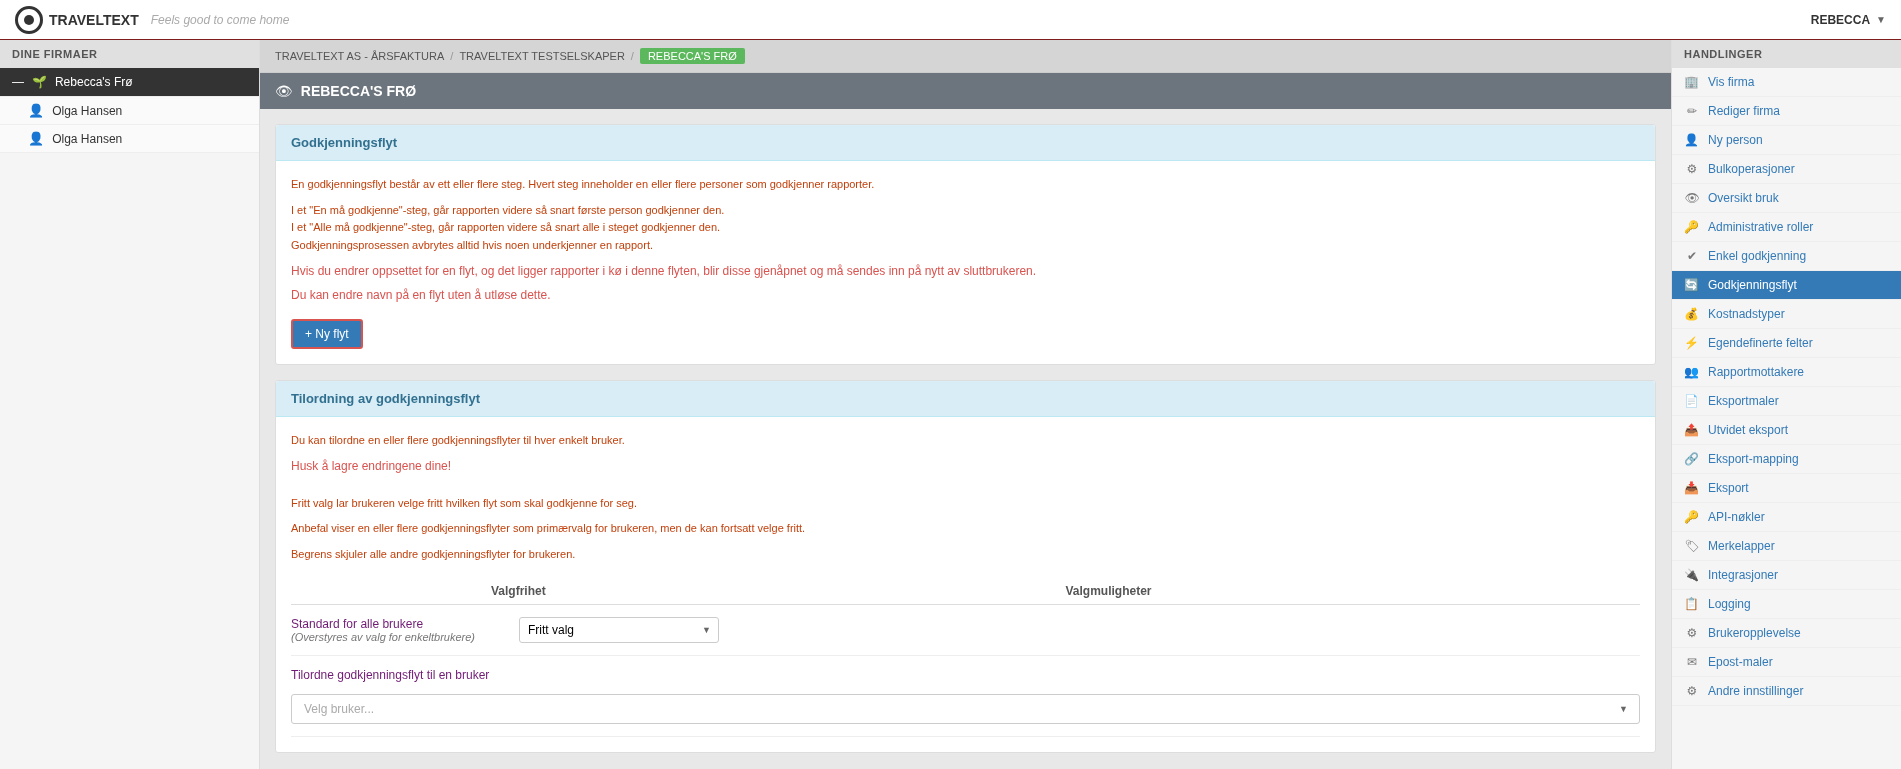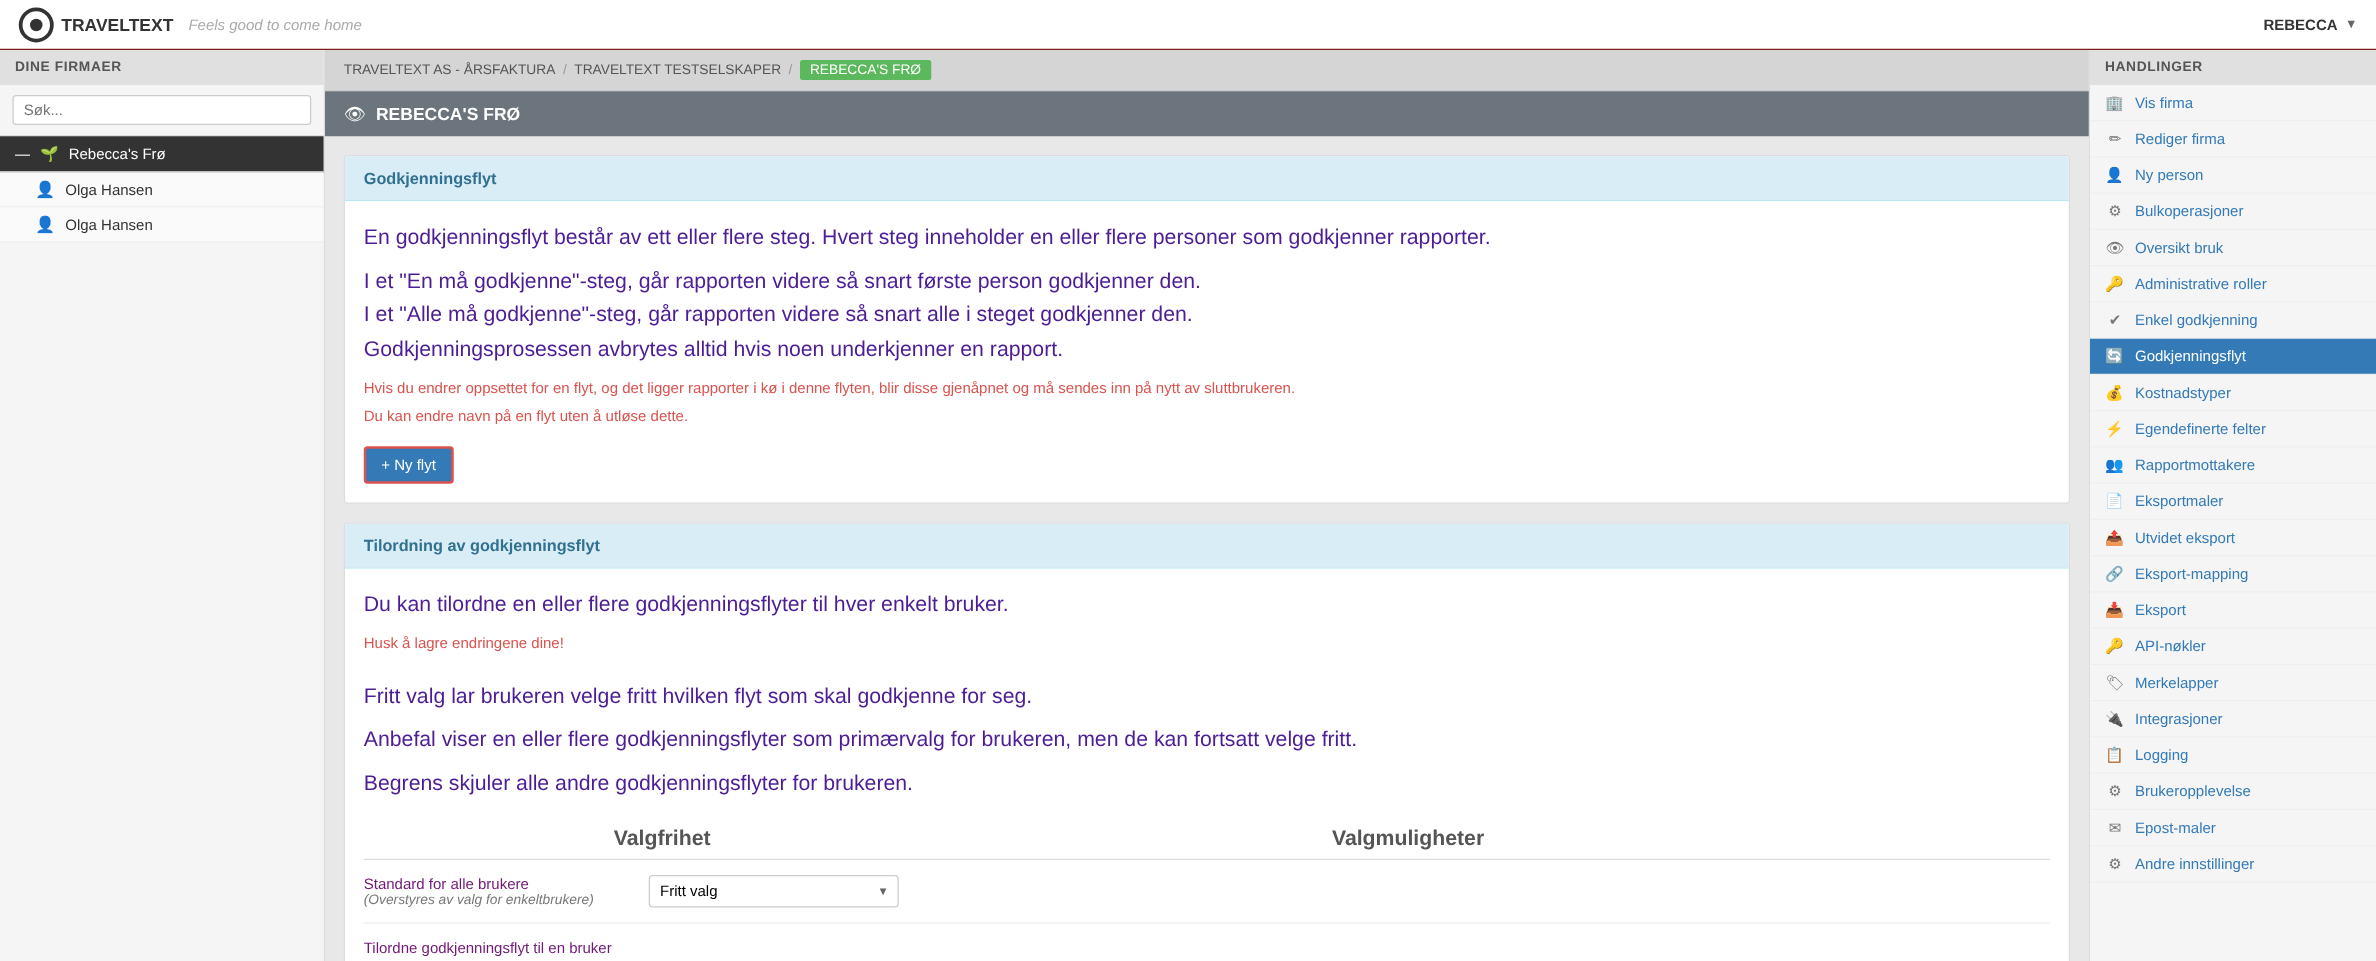--- a/index.html
+++ b/index.html
@@ -145,21 +145,21 @@
       background: #d9edf7;
       border-bottom: 1px solid #bce8f1;
       padding: 10px 15px;
       font-weight: bold;
       font-size: 13px;
       color: #31708f;
       border-radius: 3px 3px 0 0;
     }
     .panel-body { padding: 15px; }
 
-    .info-text { font-size: 17px; color: #4c1d95; line-height: 1.6; margin-bottom: 8px; }
+    .info-text { font-size: 11px; color: #c2410c; line-height: 1.6; margin-bottom: 8px; }
     .info-text-highlight { color: #d9534f; font-size: 12px; line-height: 1.6; margin-bottom: 4px; }
 
     .btn-primary {
       background: #337ab7;
       color: #fff;
       border: 2px solid #d9534f;
       padding: 6px 12px;
       border-radius: 3px;
       cursor: pointer;
       font-size: 12px;
@@ -173,21 +173,21 @@
     .assignment-table {
       width: 100%;
       margin-top: 15px;
     }
     .assignment-table-header {
       display: flex;
       padding: 6px 0;
       border-bottom: 1px solid #ddd;
       font-weight: bold;
       color: #555;
-      font-size: 17px;
+      font-size: 12px;
     }
     .col-label { width: 200px; }
     .col-freedom { flex: 1; }
     .col-options { flex: 1; }
 
     .assignment-row {
       display: flex;
       align-items: flex-start;
       padding: 12px 0;
       border-bottom: 1px solid #eee;
@@ -307,23 +307,20 @@
   <div class="header-right">
     <span>REBECCA</span>
     <span class="header-chevron">▼</span>
   </div>
 </div>
 
 <div class="app-container">
 
   <div class="left-sidebar">
     <div class="sidebar-section-title">DINE FIRMAER</div>
-    <div class="search-box">
-      <input type="text" placeholder="Søk..." style="">
-    </div>
     <div class="company-item active">
       <span>—</span>
       <span>🌱</span>
       <span>Rebecca's Frø</span>
     </div>
     <div class="person-item">
       <span class="person-icon">👤</span>
       <span>Olga Hansen</span>
     </div>
     <div class="person-item">

